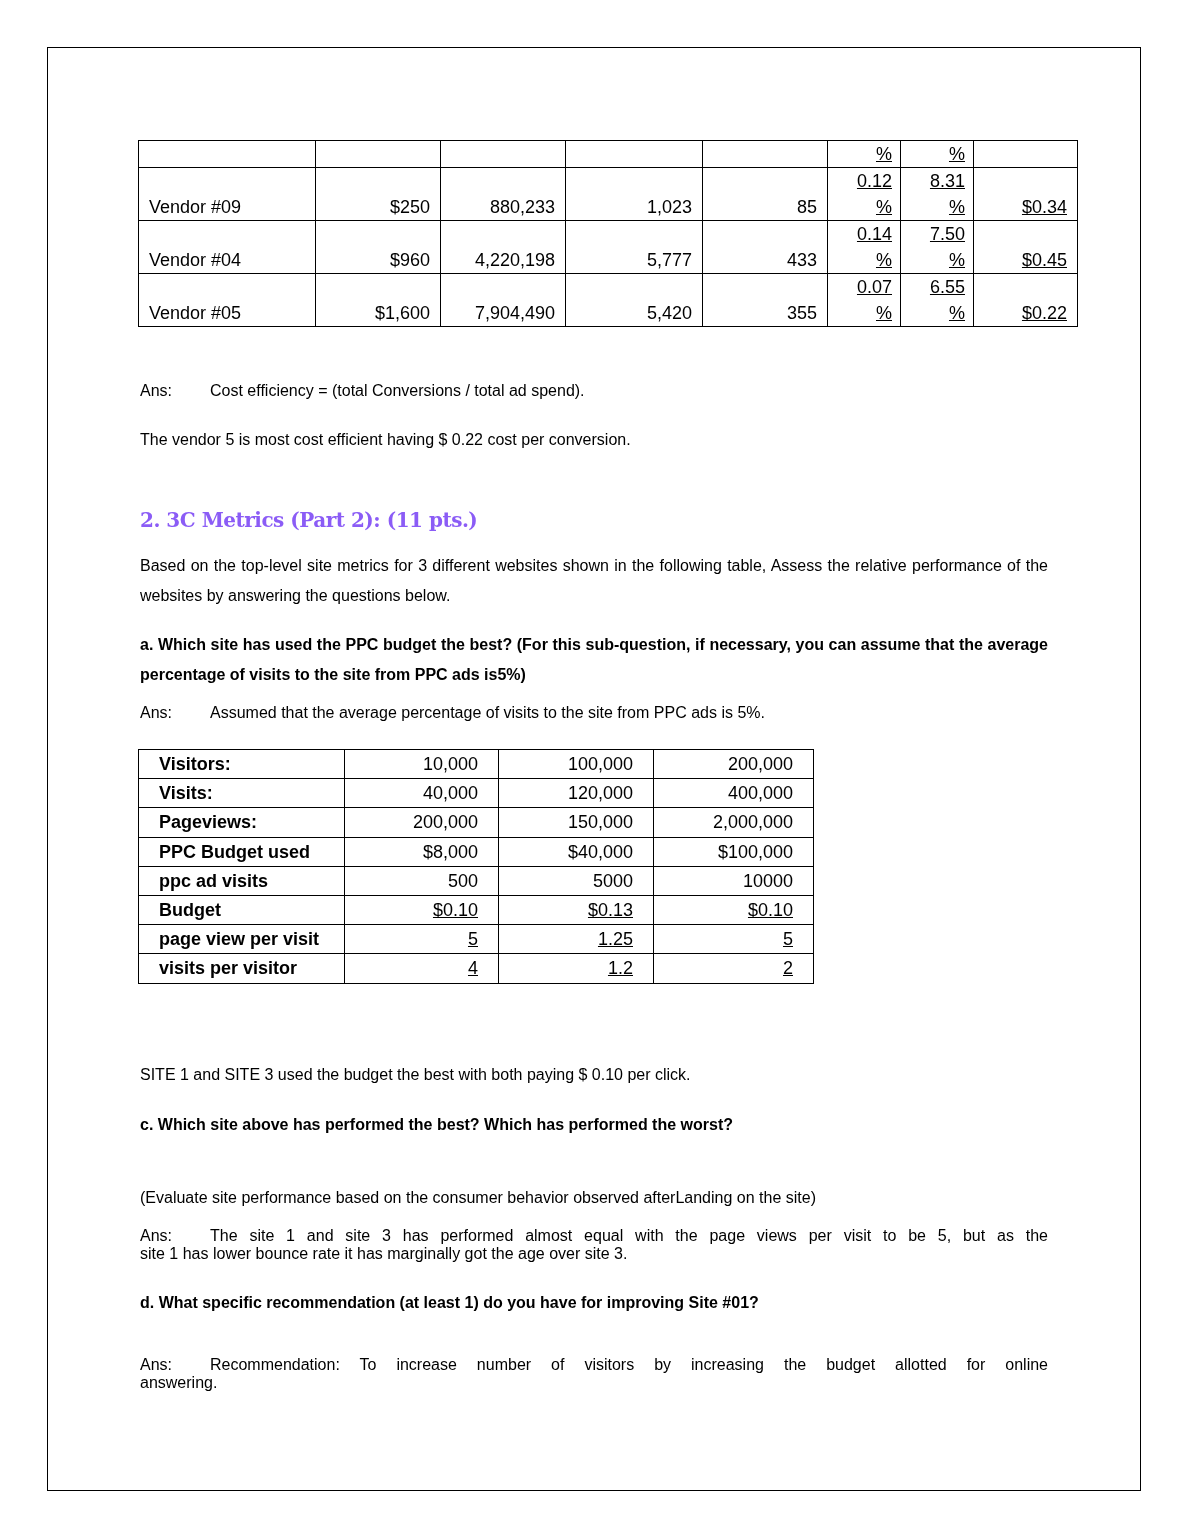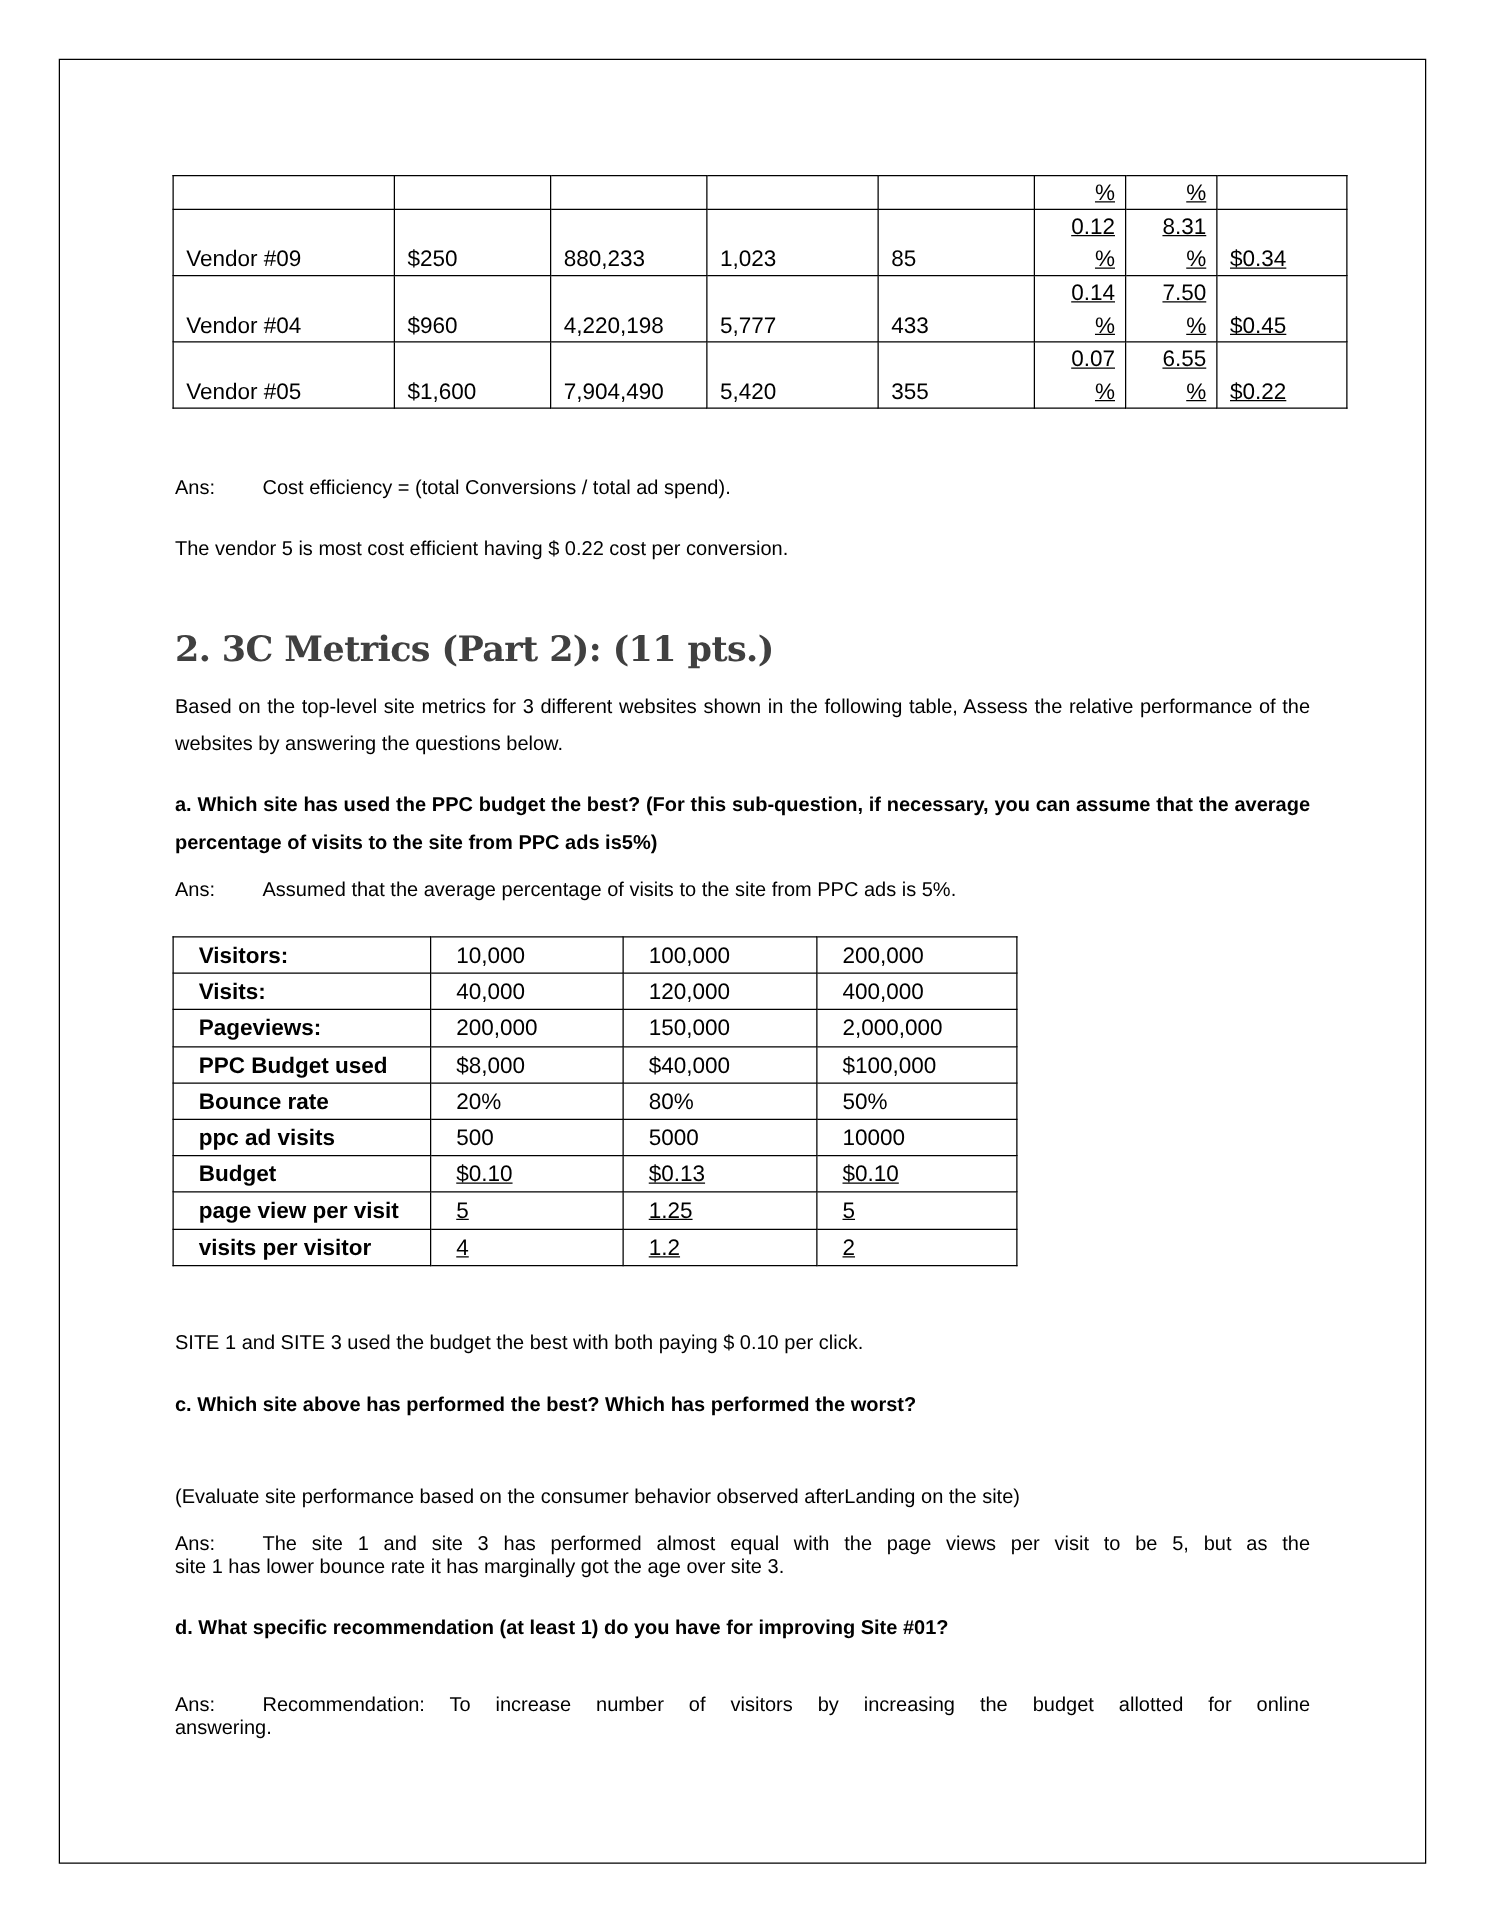--- a/index.html
+++ b/index.html
@@ -8,42 +8,42 @@
     font-family: "Liberation Sans", "DejaVu Sans", sans-serif;
     color: #000;
   }
   .page-border {
     position: absolute; left: 47px; top: 47px; width: 1094px; height: 1444px;
     border: 1.5px solid #000; box-sizing: border-box;
   }
   p, .line { margin: 0; font-size: 16px; line-height: 30px; }
   table { border-collapse: collapse; position: absolute; font-size: 18px; }
   td { border: 1px solid #000; padding: 0 10px; box-sizing: border-box; }
-  td.num { }
+  td.num { text-align: right; }
   .u { text-decoration: underline; }
 
   
   #vendor-table { left: 138px; top: 140px; }
   #vendor-table td { vertical-align: bottom; line-height: 26px; padding-bottom: 0; }
   #vendor-table td.pct { text-align: right; padding: 0 8px; line-height: 26px; }
   #vendor-table tr.head-row td { height: 27px; }
   #vendor-table tr.vrow td { height: 53px; }
 
   
   #site-table { left: 138px; top: 749px; }
   #site-table td { height: 29.2px; line-height: 28px; padding: 0 20px; vertical-align: middle; }
   #site-table td.label { font-weight: bold; }
 
   .abs { position: absolute; left: 140px; width: 908px; }
   .ans-label { display: inline-block; width: 70px; }
   .justify { text-align: justify; margin-top: 12px; }
   .bold { font-weight: bold; }
   .heading {
     font-family: "DejaVu Serif", "Liberation Serif", serif;
-    font-weight: bold; font-size: 28px; color: #404040; line-height: 30px;
+    font-weight: bold; font-size: 20px; color: #8b5cf6; line-height: 30px;
     letter-spacing: -0.5px;
   }
 </style>
 </head>
 <body>
 
 <div class="page-border"></div>
 
 <table id="vendor-table">
   <colgroup>
@@ -141,26 +141,20 @@
         <td class="num"><span>150,000</span></td>
         <td class="num"><span>2,000,000</span></td>
       </tr>
       <tr>
         <td class="label">PPC Budget used</td>
         <td class="num"><span>$8,000</span></td>
         <td class="num"><span>$40,000</span></td>
         <td class="num"><span>$100,000</span></td>
       </tr>
       <tr>
-        <td class="label">Bounce rate</td>
-        <td class="num"><span>20%</span></td>
-        <td class="num"><span>80%</span></td>
-        <td class="num"><span>50%</span></td>
-      </tr>
-      <tr>
         <td class="label">ppc ad visits</td>
         <td class="num"><span>500</span></td>
         <td class="num"><span>5000</span></td>
         <td class="num"><span>10000</span></td>
       </tr>
       <tr>
         <td class="label">Budget</td>
         <td class="num"><span class="u">$0.10</span></td>
         <td class="num"><span class="u">$0.13</span></td>
         <td class="num"><span class="u">$0.10</span></td>

